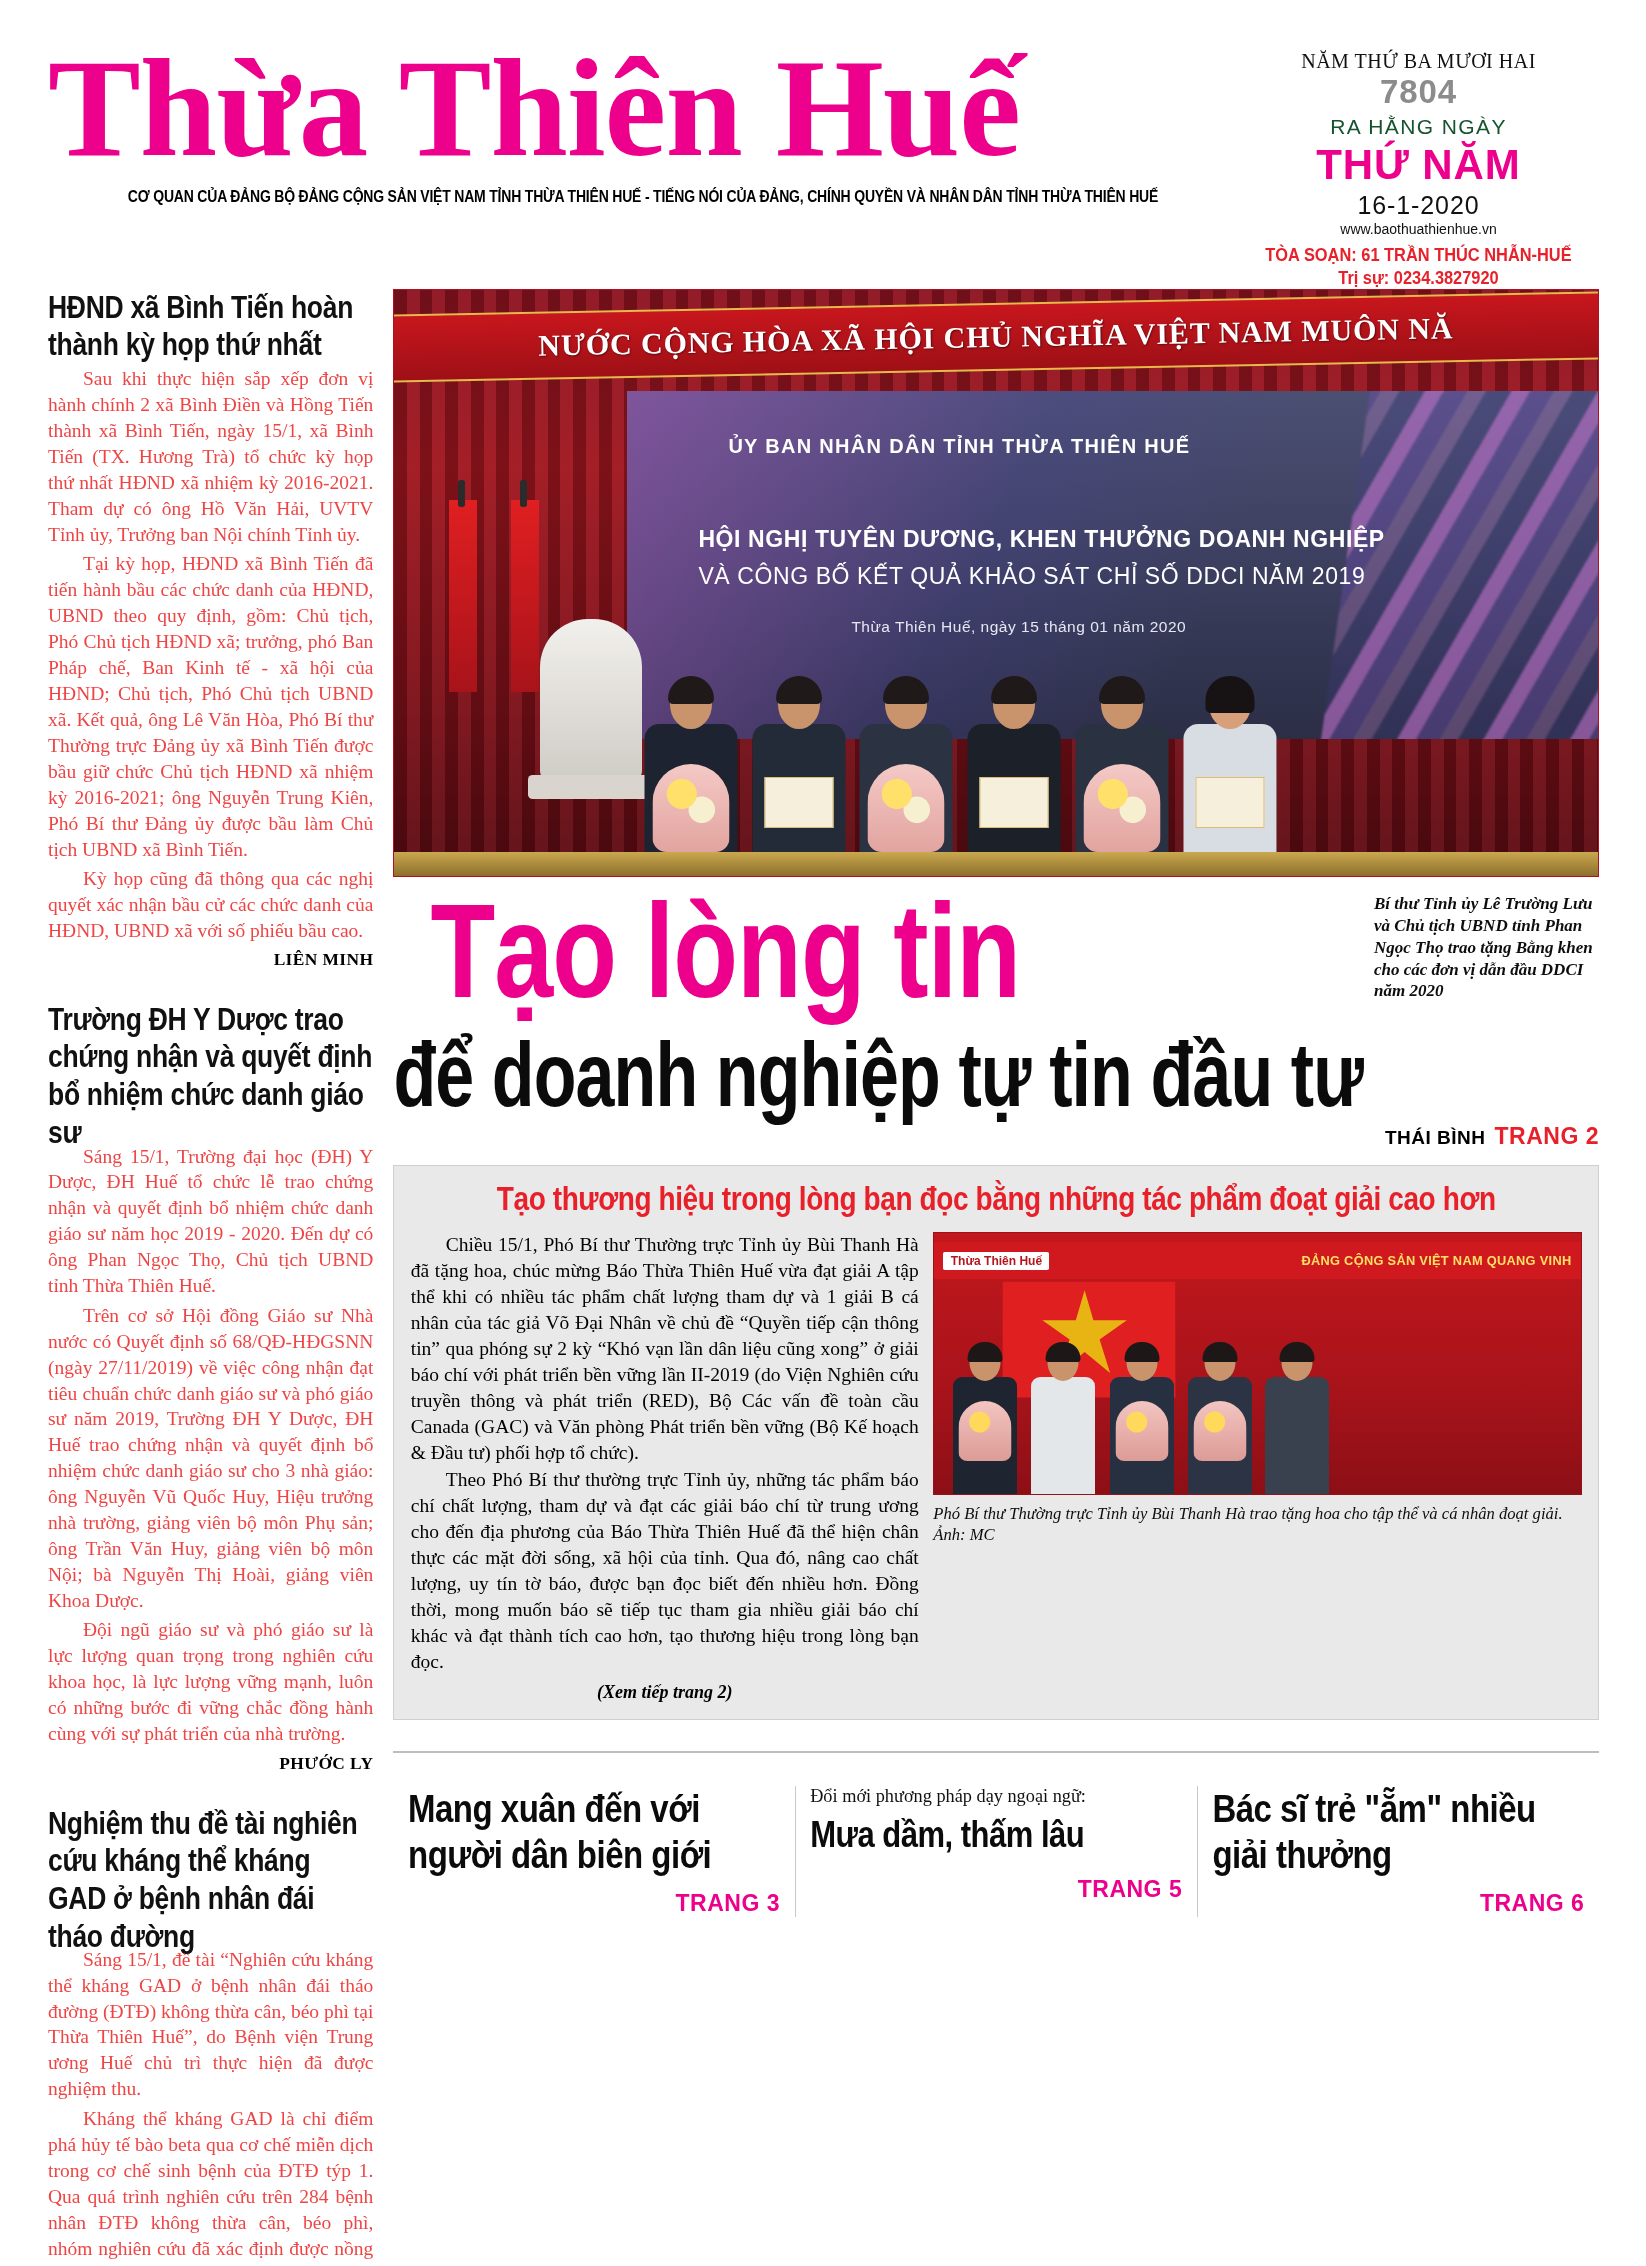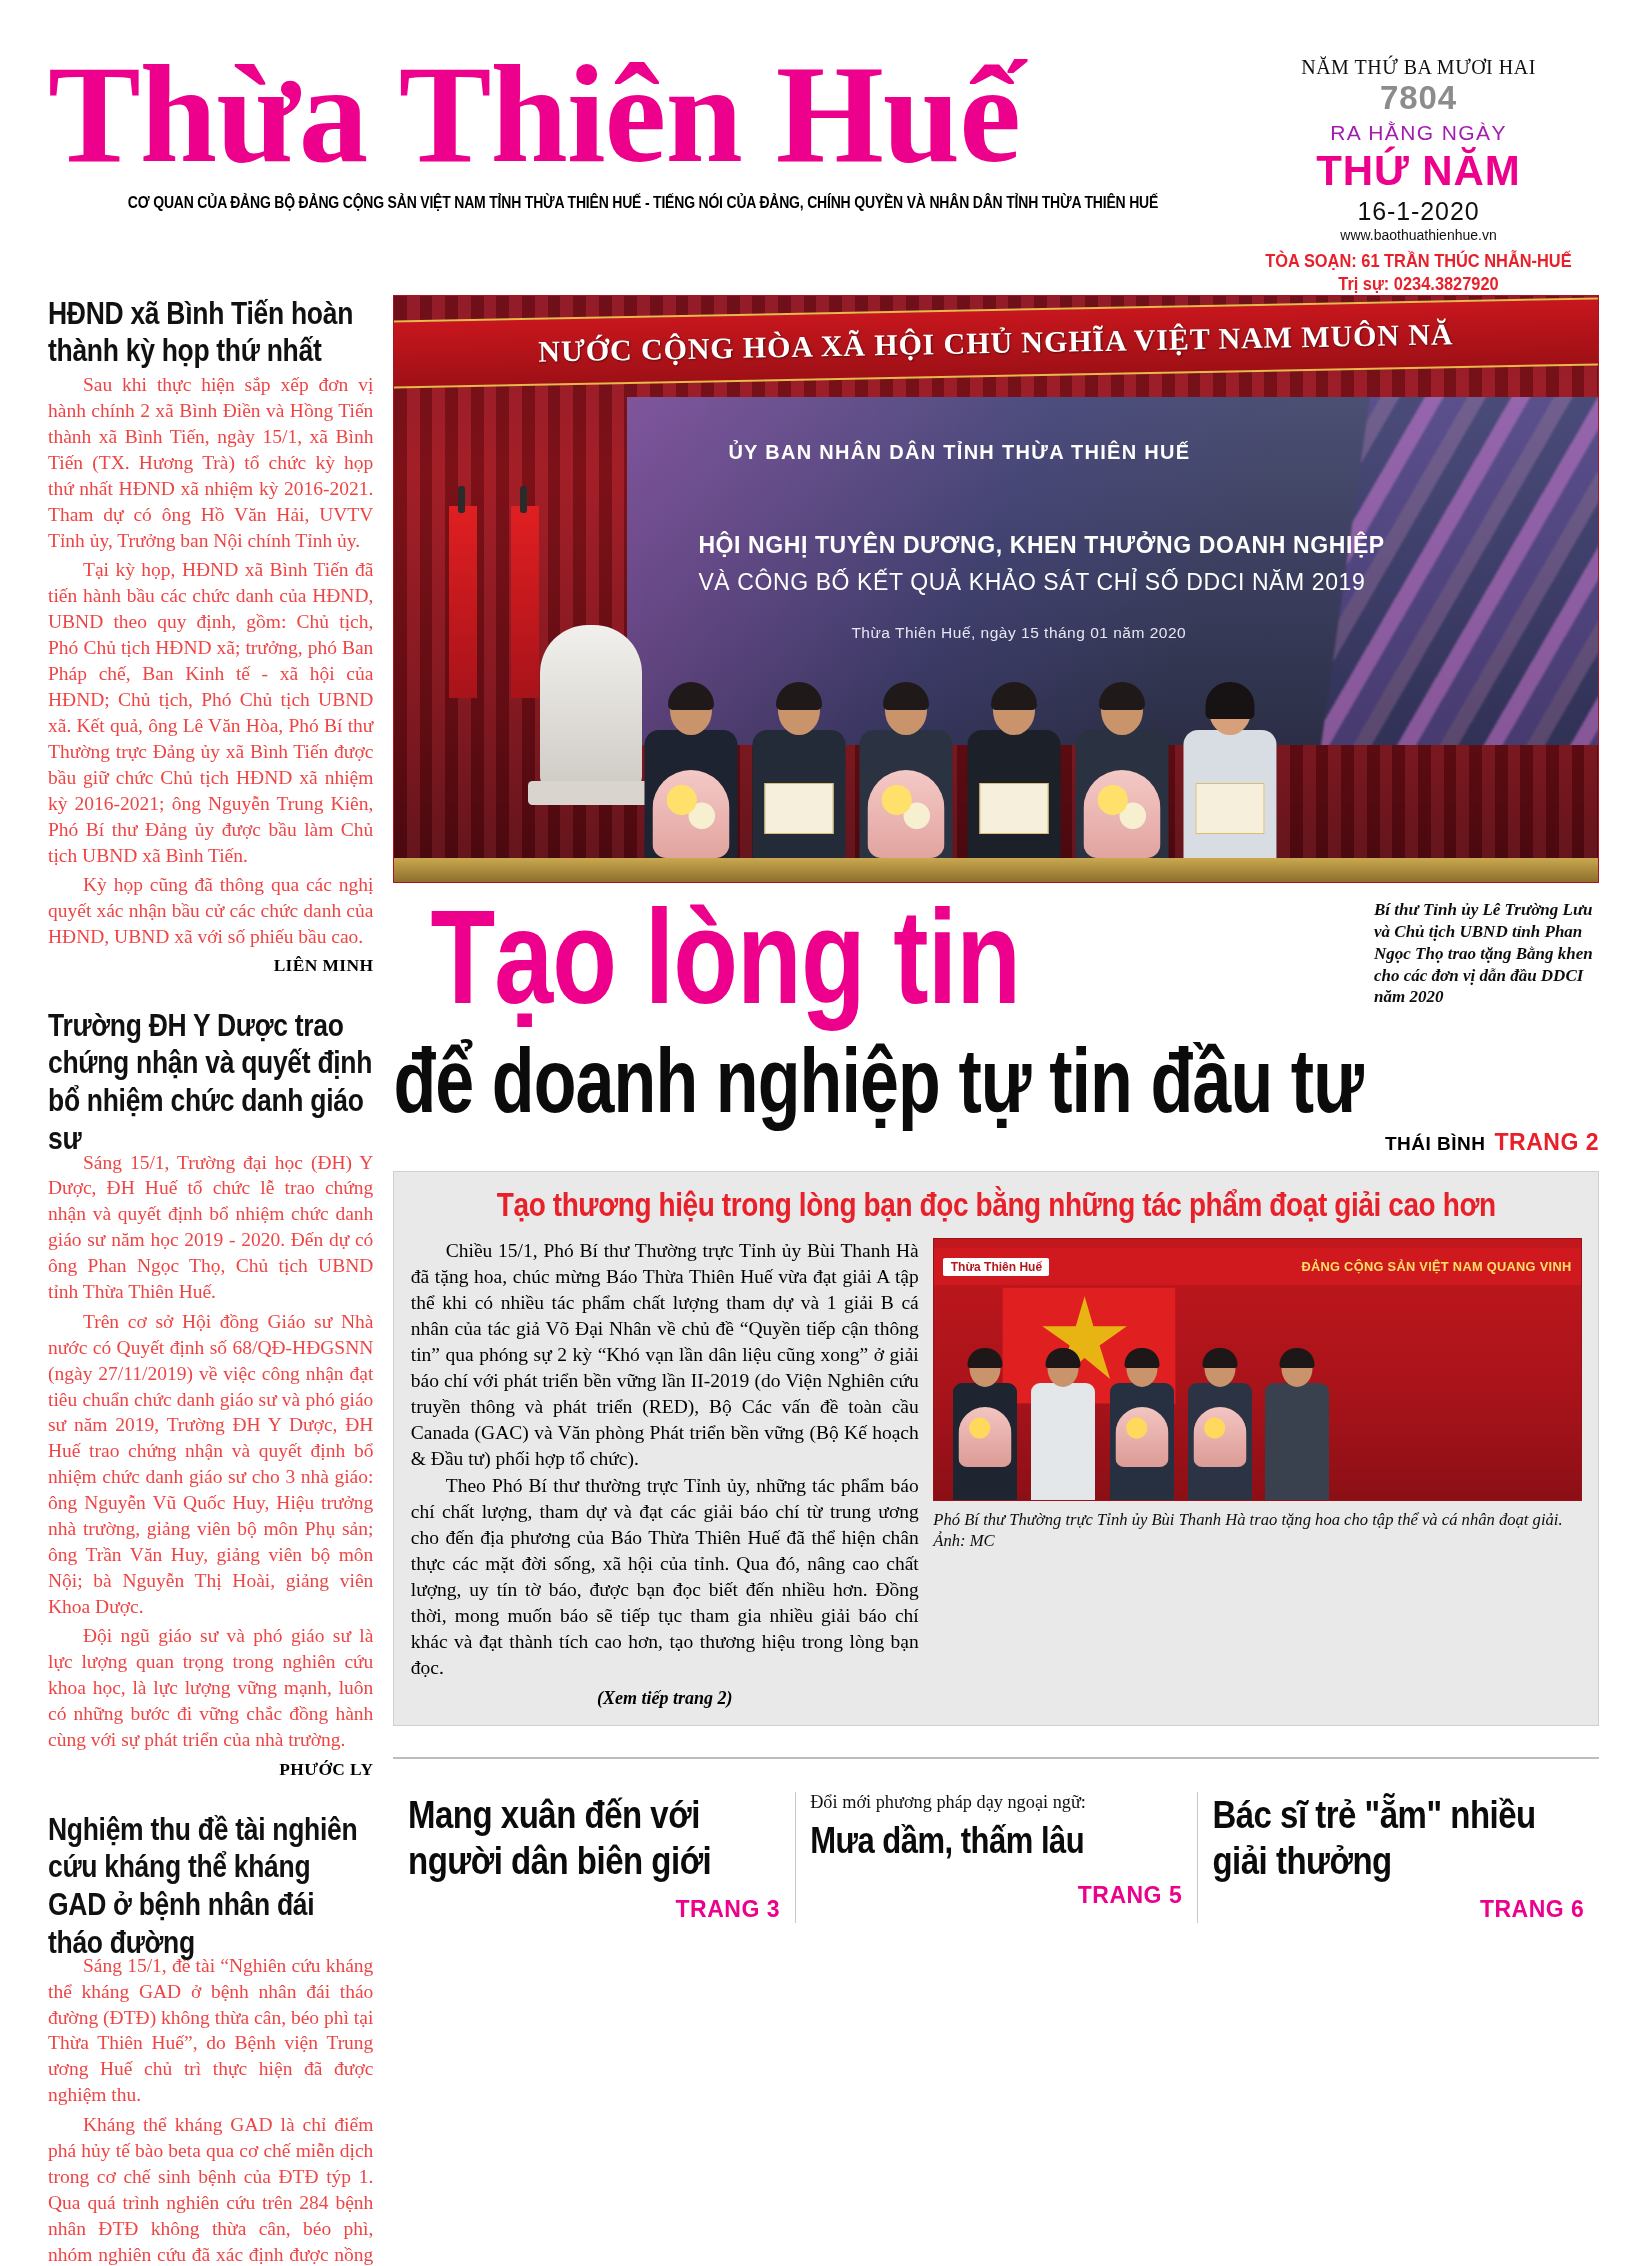--- a/index.html
+++ b/index.html
@@ -7,21 +7,21 @@
     width: 1647px;
     height: 2267px;
     background: #ffffff;
     font-family: "Liberation Serif", serif;
   }
   .page {
     position: relative;
     width: 1647px;
     height: 2197px;
     background: #fff;
-    padding: 8px 48px;
+    padding: 2px 48px;
   }
 
   
   .masthead {
     position: relative;
     height: 274px;
     display: flex;
     align-items: flex-start;
   }
   .masthead-left {
@@ -67,21 +67,21 @@
     font-size: 33px;
     color: #8c8c8c;
     letter-spacing: 0.9px;
     margin: 1.8px 0 3.7px;
     text-align: center;
   }
   .mh-daily {
     font-family: "Liberation Sans", sans-serif;
     font-size: 21px;
     letter-spacing: 1.4px;
-    color: #a21caf;
+    color: #14532d;
   }
   .mh-weekday {
     font-family: "Liberation Sans", sans-serif;
     font-weight: bold;
     font-size: 42px;
     color: #ec008c;
     letter-spacing: 0.9px;
     margin: 2.7px 0 2.7px;
   }
   .mh-date {

